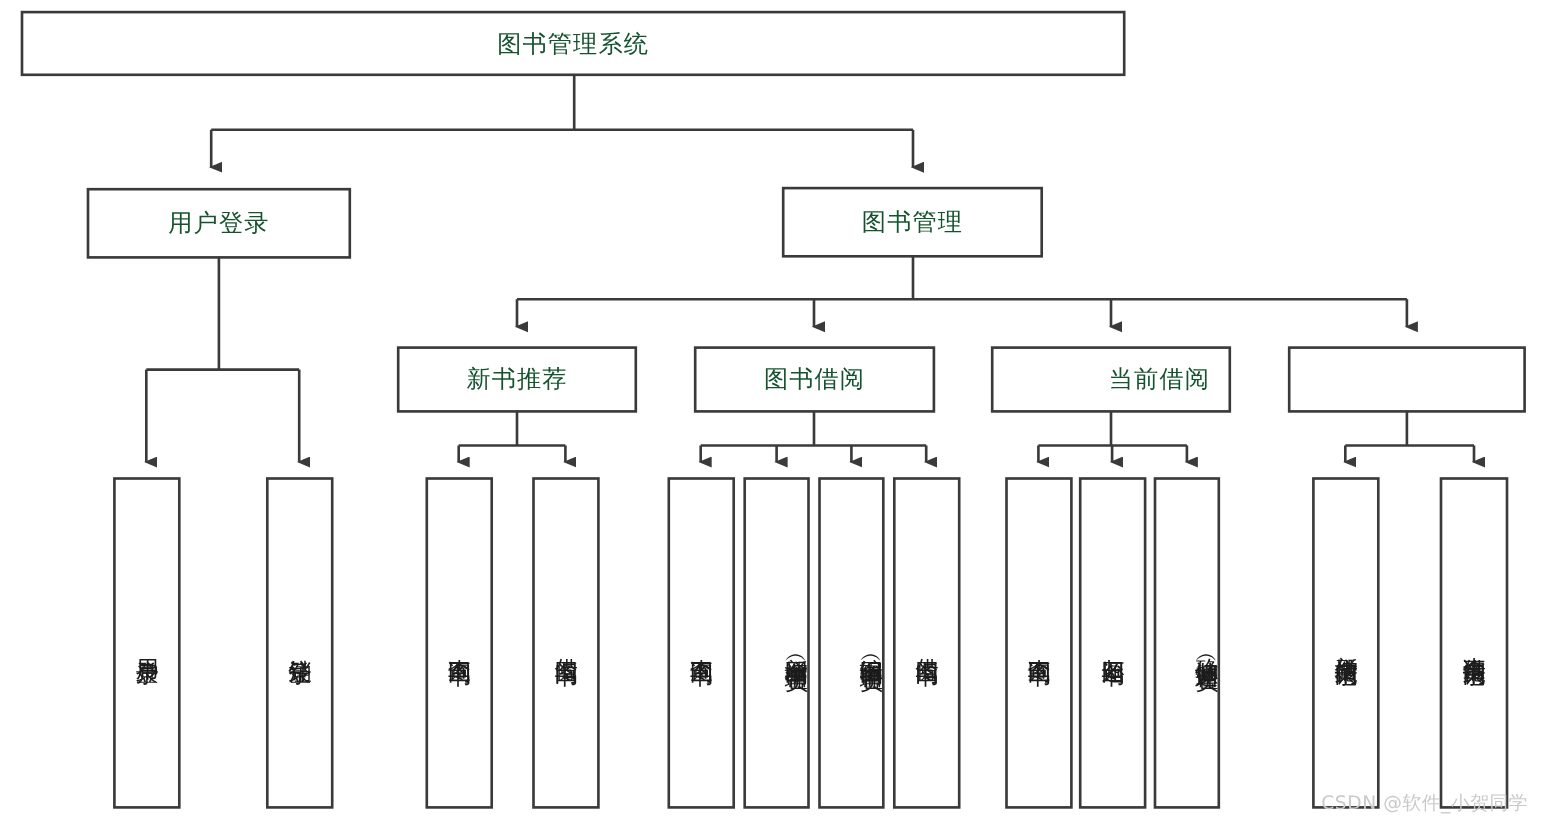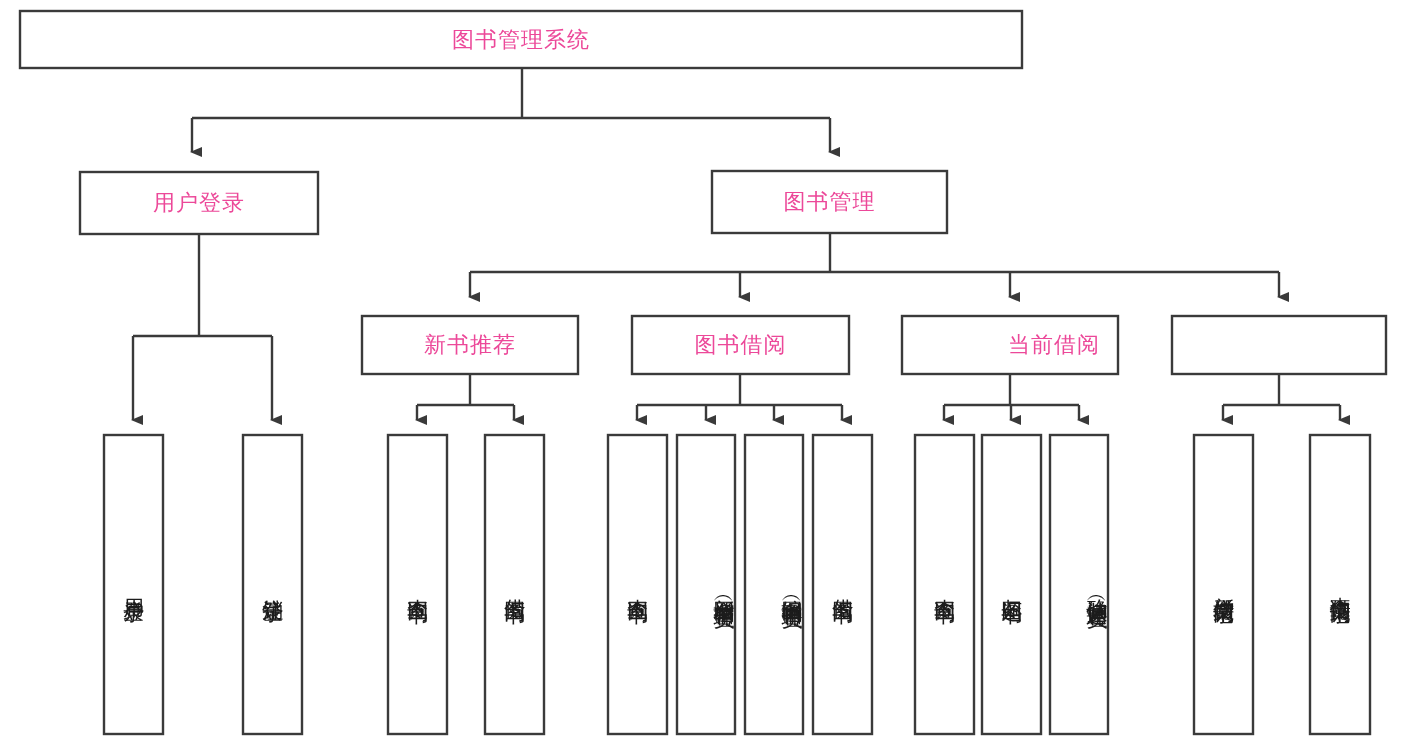--- a/index.html
+++ b/index.html
@@ -56,21 +56,21 @@
     white-space: nowrap;
   }
   .hlabel-wrap {
     position: absolute;
     display: flex;
     align-items: center;
     justify-content: center;
     font-family: "DejaVu Sans", "Liberation Sans", sans-serif;
     font-size: 22px;
     letter-spacing: 1px;
-    color: #ec4899;
+    color: #14532d;
     pointer-events: none;
     white-space: nowrap;
   }
   #watermark {
     position: absolute;
     right: 16px;
     bottom: 6px;
     font-family: "DejaVu Sans", "Liberation Sans", sans-serif;
     font-size: 17px;
     color: #c9c9c9;
@@ -195,13 +195,14 @@
   <div class="vlabel-wrap" style="left:745px; top:435px; width:58px; height:299px; align-items:flex-start; padding-top:8px; box-sizing:border-box;">编辑图书（管理员）</div>
   <div class="vlabel-wrap" style="left:813px; top:435px; width:59px; height:299px;">借阅图书</div>
 
   <div class="vlabel-wrap" style="left:915px; top:435px; width:59px; height:299px;">查询图书</div>
   <div class="vlabel-wrap" style="left:982px; top:435px; width:59px; height:299px;">归还图书</div>
   <div class="vlabel-wrap" style="left:1050px; top:435px; width:58px; height:299px; align-items:flex-start; padding-top:8px; box-sizing:border-box;">确认归还（管理员）</div>
 
   <div class="vlabel-wrap" style="left:1194px; top:435px; width:59px; height:299px;">新增借阅记录</div>
   <div class="vlabel-wrap" style="left:1310px; top:435px; width:60px; height:299px;">查询借阅记录</div>
 
+  <div id="watermark">CSDN @软件_小贺同学</div>
 </div>
 
 </body></html>

